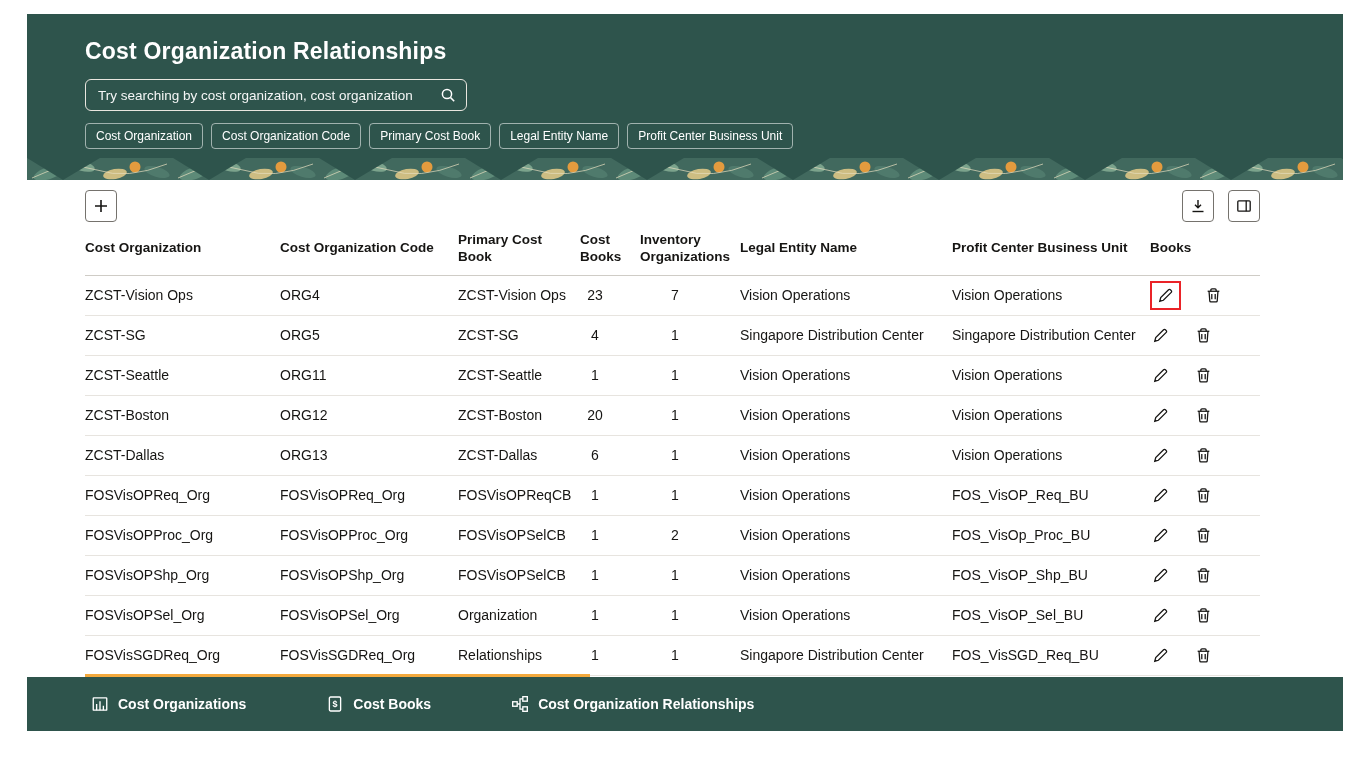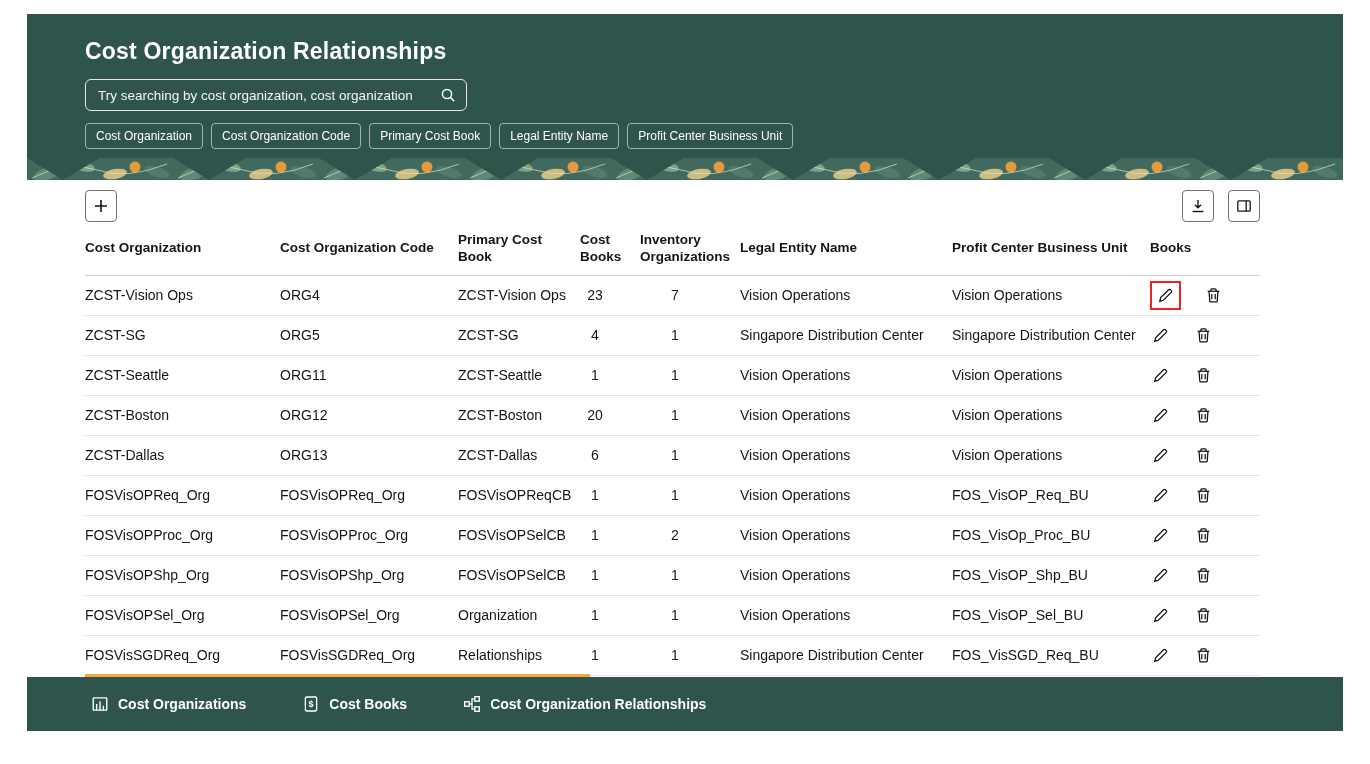--- a/index.html
+++ b/index.html
@@ -131,21 +131,21 @@
     margin-top: -2px;
   }
 
   
   footer {
     margin: 0 27px;
     background: #2e544c;
     height: 54px;
     display: flex;
     align-items: center;
-    gap: 44px;
+    gap: 68px;
     padding: 0 58px;
   }
   .ftab {
     display: flex; align-items: center; gap: 9px;
     color: #ffffff;
     font-size: 14px;
     font-weight: 700;
     cursor: pointer;
     background: none; border: none;
     font-family: "Liberation Sans", sans-serif;

